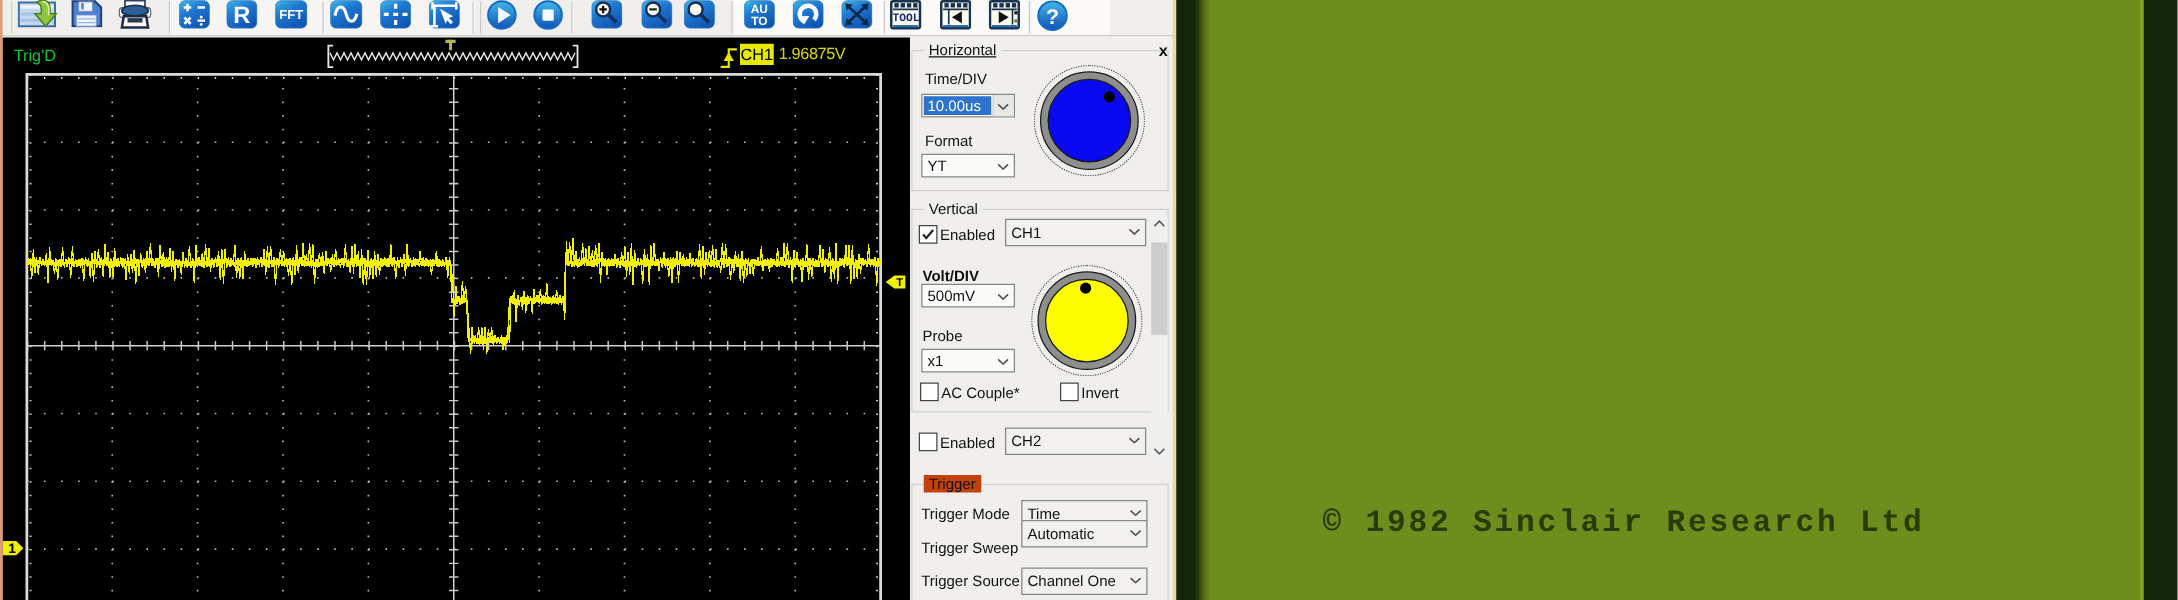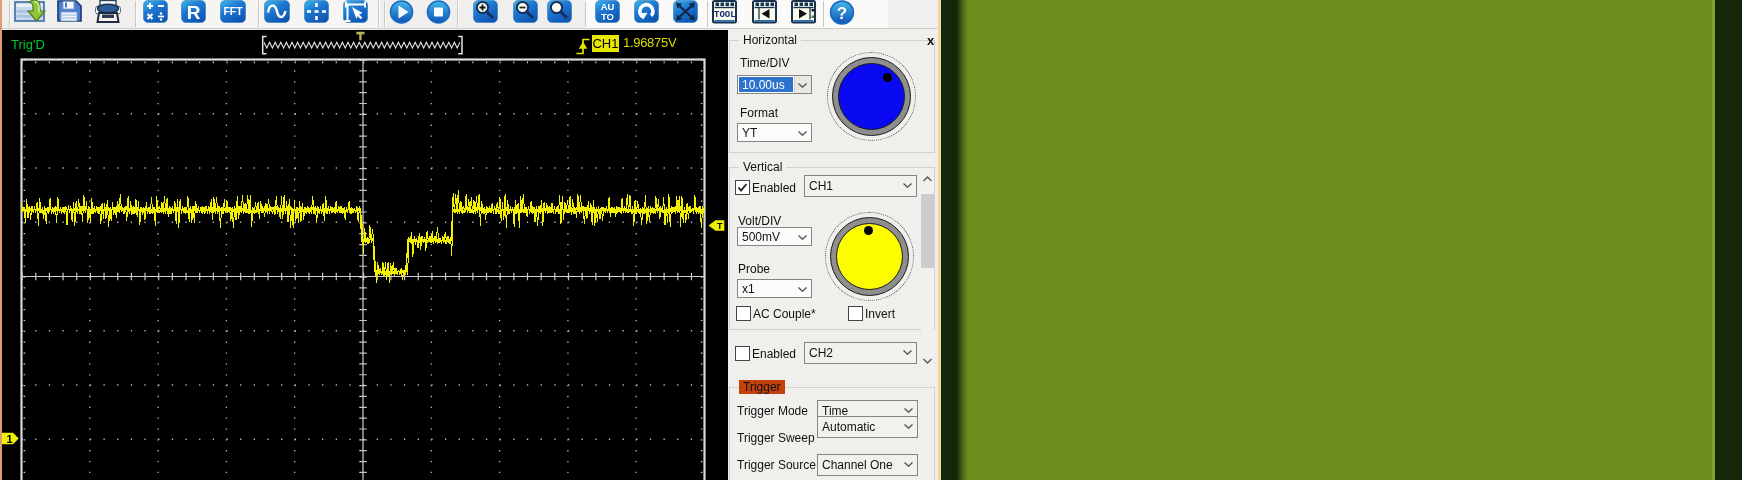--- a/index.html
+++ b/index.html
@@ -270,21 +270,21 @@
     <polygon points="2,432.8 13,432.8 18.7,438.5 13,444.2 2,444.2" fill="#f0f000"></polygon>
     <text x="6.5" y="442.7" font-size="11" font-weight="bold" fill="#000">1</text>
   </svg>
 </div>
 
 <div id="panel">
 
   <div class="gboxc" style="left:1px;top:10px;width:204px;height:111px;"></div>
   <div class="gboxc" style="left:1px;top:137px;width:204px;height:161px;"></div>
   <div class="gbox" style="left:1px;top:357px;width:204px;height:150px;"></div>
-  <div class="lbl" style="left:11px;top:3px;background:#f0efec;padding:0 4px;">Horizontal</div>
+  <div class="lbl" style="left:11px;top:3px;background:#f0efec;padding:0 4px;text-decoration:underline;">Horizontal</div>
   <div class="lbl" style="left:11px;top:130px;background:#f0efec;padding:0 4px;">Vertical</div>
   <div class="lbl" style="left:11px;top:350px;background:#c2410c;padding:0 4px;">Trigger</div>
   <div class="lbl" style="left:199px;top:3px;font-weight:bold;font-size:13px;">x</div>
 
   <div class="lbl" style="left:12px;top:26px;text-align:center;">Time/DIV</div>
   <div class="combo" style="left:9px;top:45px;width:73px;height:17px;">
     <div style="position:absolute;left:1px;top:1px;width:54px;height:15px;background:#2d72cd;"></div>
     <div class="txt" style="color:#fff;">10.00us</div>
     <div style="position:absolute;right:0;top:0;width:16px;height:17px;background:#e8e7e4;border-left:1px solid #cfcfcc;"></div>
     <svg class="chev" viewBox="0 0 9 5" width="9" height="5">
@@ -309,21 +309,21 @@
         <polyline points="2.5,6.5 5,9.5 10.5,3" fill="none" stroke="#222" stroke-width="1.8"></polyline>
       </svg>
   </div>
   <div class="lbl" style="left:24px;top:151px;">Enabled</div>
   <div class="combo" style="left:76px;top:145px;width:111px;height:20px;background:#f2f1ee;">
     <div class="txt" style="top:3px;">CH1</div>
     <svg class="chev" viewBox="0 0 9 5" width="9" height="5">
         <polyline points="0.5,0.5 4.5,4.2 8.5,0.5" fill="none" stroke="#505050" stroke-width="1.3"></polyline>
       </svg>
   </div>
-  <div class="lbl" style="left:10px;top:184px;">Volt/DIV</div>
+  <div class="lbl" style="left:10px;top:184px;font-weight:bold;">Volt/DIV</div>
   <div class="combo" style="left:9px;top:197px;width:73px;height:17px;background:#fbfbf9;">
     <div class="txt">500mV</div>
     <svg class="chev" viewBox="0 0 9 5" width="9" height="5">
         <polyline points="0.5,0.5 4.5,4.2 8.5,0.5" fill="none" stroke="#505050" stroke-width="1.3"></polyline>
       </svg>
   </div>
 
   <div class="kfocus" style="left:97px;top:182px;width:87px;height:87px;"></div>
   <div class="knobring" style="left:101.5px;top:186.5px;width:77px;height:77px;"></div>
   <div class="knobface" style="left:107.5px;top:192.5px;width:65px;height:65px;background:#fdfd00;"></div>
@@ -380,14 +380,15 @@
     <svg class="abs" style="left:2px;top:186px;" width="9" height="6" viewBox="0 0 9 6">
         <polyline points="0.5,1 4.5,5 8.5,1" fill="none" stroke="#5a5a5a" stroke-width="1.4"></polyline>
       </svg>
   </div>
 </div>
 
 <div id="tan"></div>
 <div id="crt">
   <div id="crtscr"></div>
   <div id="crtline"></div>
+  <div id="crttext">© 1982 Sinclair Research Ltd</div>
 </div>
 <div id="orange"></div>
 
 </body></html>

